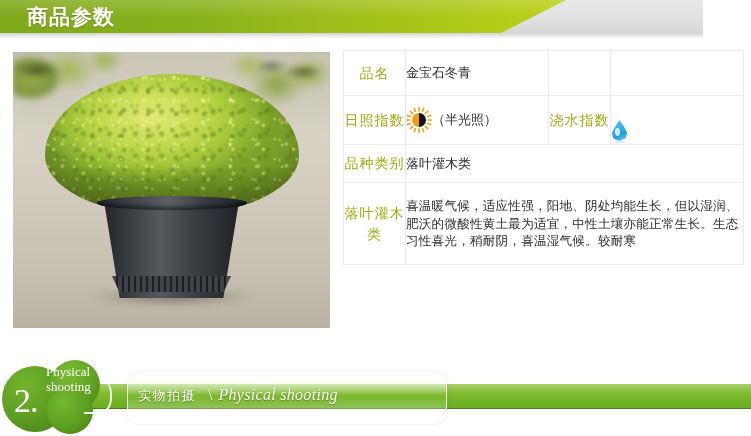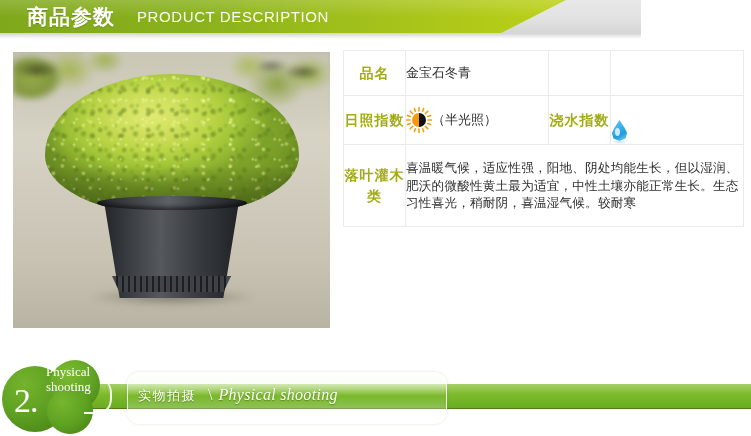--- a/index.html
+++ b/index.html
@@ -12,21 +12,21 @@
     height: 436px;
     font-family: "Liberation Sans", "DejaVu Sans", sans-serif;
     overflow: hidden;
     position: relative;
   }
 
   
   .header {
     position: absolute;
     left: 0; top: 0;
-    width: 641px;
+    width: 703px;
     height: 44px;
     overflow: hidden;
   }
   .header-graybar {
     position: absolute;
     left: 0; top: 0;
     width: 751px;
     height: 33px;
     background: linear-gradient(to bottom, #e8e8e8 0%, #e2e2e2 55%, #d6d6d6 100%);
   }
@@ -210,21 +210,21 @@
     font-family: "DejaVu Sans", "Liberation Sans", sans-serif;
   }
   .spec-table td {
     border: 1px solid #eceaea;
     padding: 0;
     vertical-align: middle;
   }
   .lbl {
     color: #a3ac14;
     font-size: 14px;
-    font-weight: bold;
+    font-weight: normal;
     text-align: center;
     letter-spacing: 1px;
     line-height: 1.45;
     padding: 4px 2px;
   }
   .val {
     color: #2e2e2e;
     font-size: 13px;
     text-align: left;
     padding: 4px 2px 4px 12px;
@@ -391,21 +391,20 @@
 </style>
 </head>
 <body>
 
 <div class="header">
   <div class="header-graybar"></div>
   <div class="header-graybar-shadow"></div>
   <div class="header-green"></div>
   <div class="header-green-sheen"></div>
   <div class="header-title-cn">商品参数</div>
-  <div class="header-title-en">PRODUCT DESCRIPTION</div>
 </div>
 
 <div class="photo">
   <div class="photo-ground"></div>
   <div class="photo-path"></div>
   <div class="photo-rows"></div>
   <div class="photo-darkrow"></div>
   <div class="shrub">
     <div class="shrub-texture"></div>
     <div class="shrub-shadow"></div>
@@ -462,20 +461,24 @@
       </td>
       <td class="lbl">浇水指数</td>
       <td class="val drop-wrap">
         <span class="drop">
           <span class="drop-body"></span>
           <span class="drop-hl"></span>
           <span class="drop-refl"></span>
         </span>
       </td>
     </tr>
+    <tr style="height:38px">
+      <td class="lbl">品种类别</td>
+      <td class="val" colspan="3">落叶灌木类</td>
+    </tr>
     <tr style="height:82px">
       <td class="lbl">落叶灌木类</td>
       <td class="val val-growth" colspan="3">喜温暖气候，适应性强，阳地、阴处均能生长，但以湿润、肥沃的微酸性黄土最为适宜，中性土壤亦能正常生长。生态习性喜光，稍耐阴，喜温湿气候。较耐寒</td>
     </tr>
   </tbody>
 </table>
 
 <div class="footer">
   <div class="footer-bar"></div>
   <div class="footer-bar-sheen"></div>

